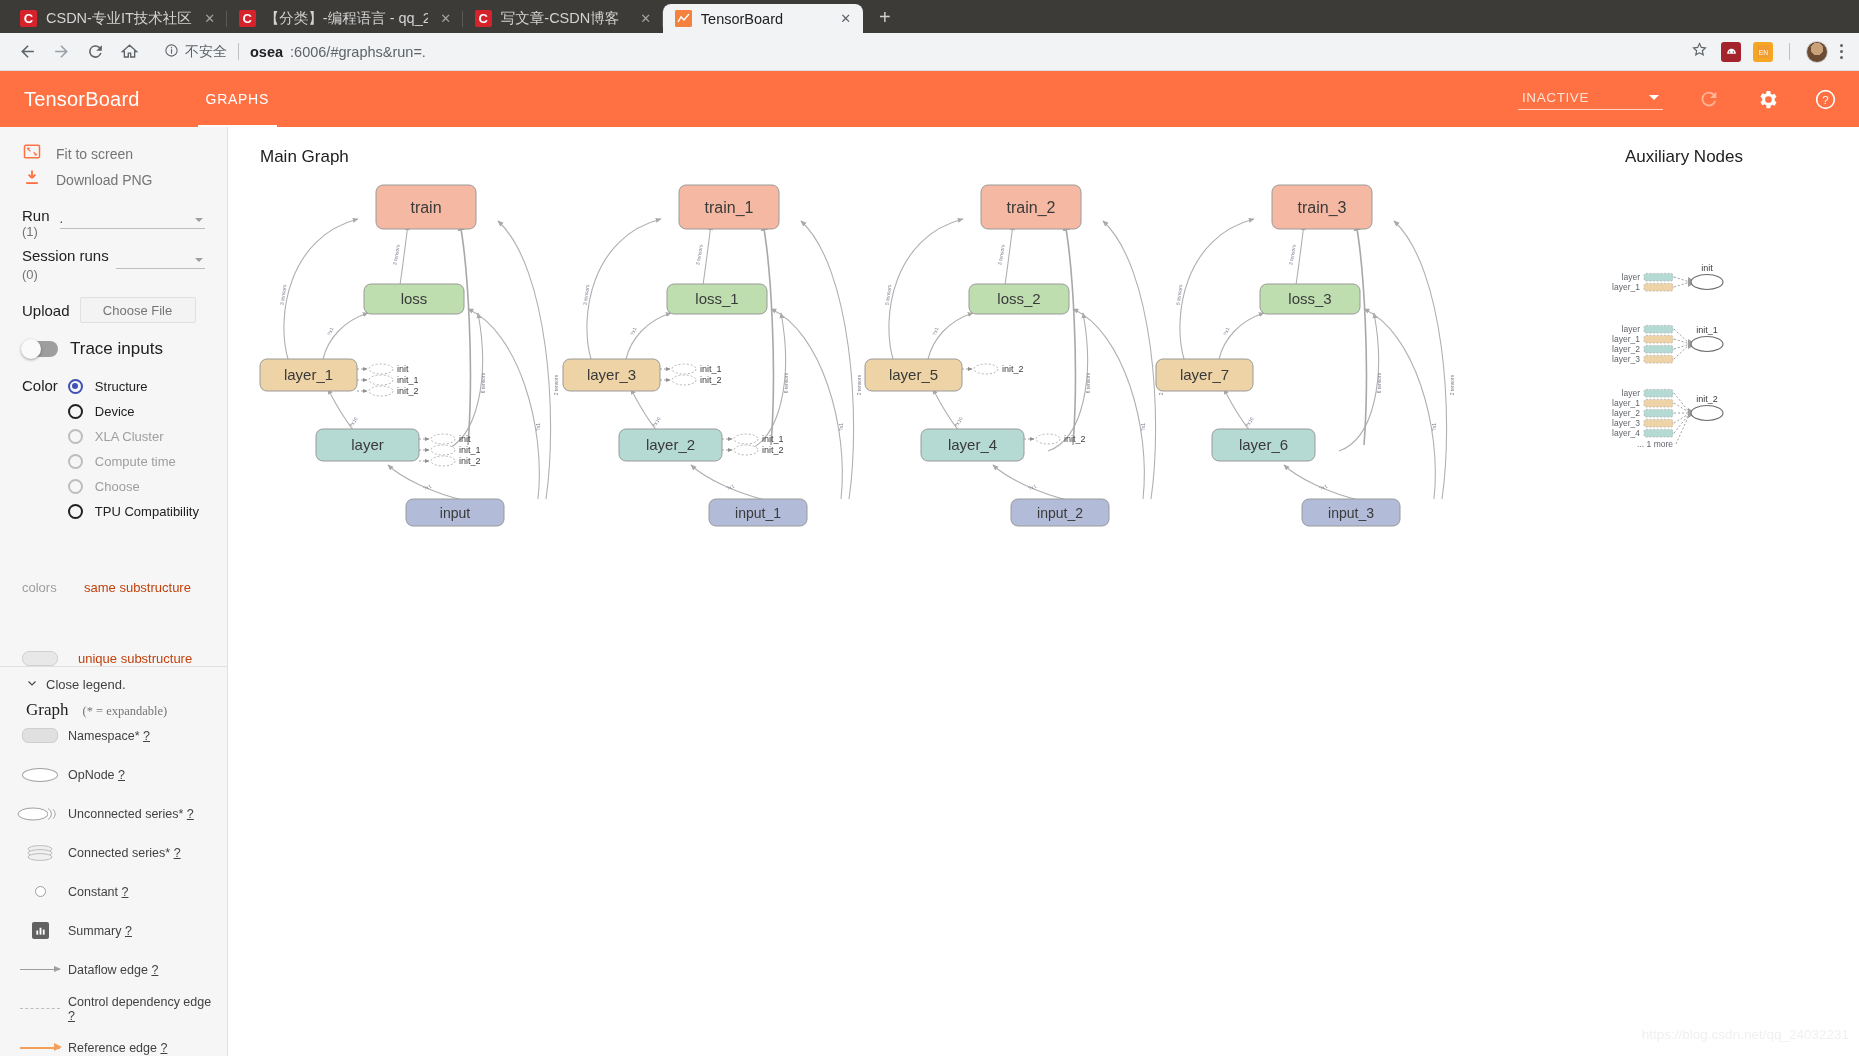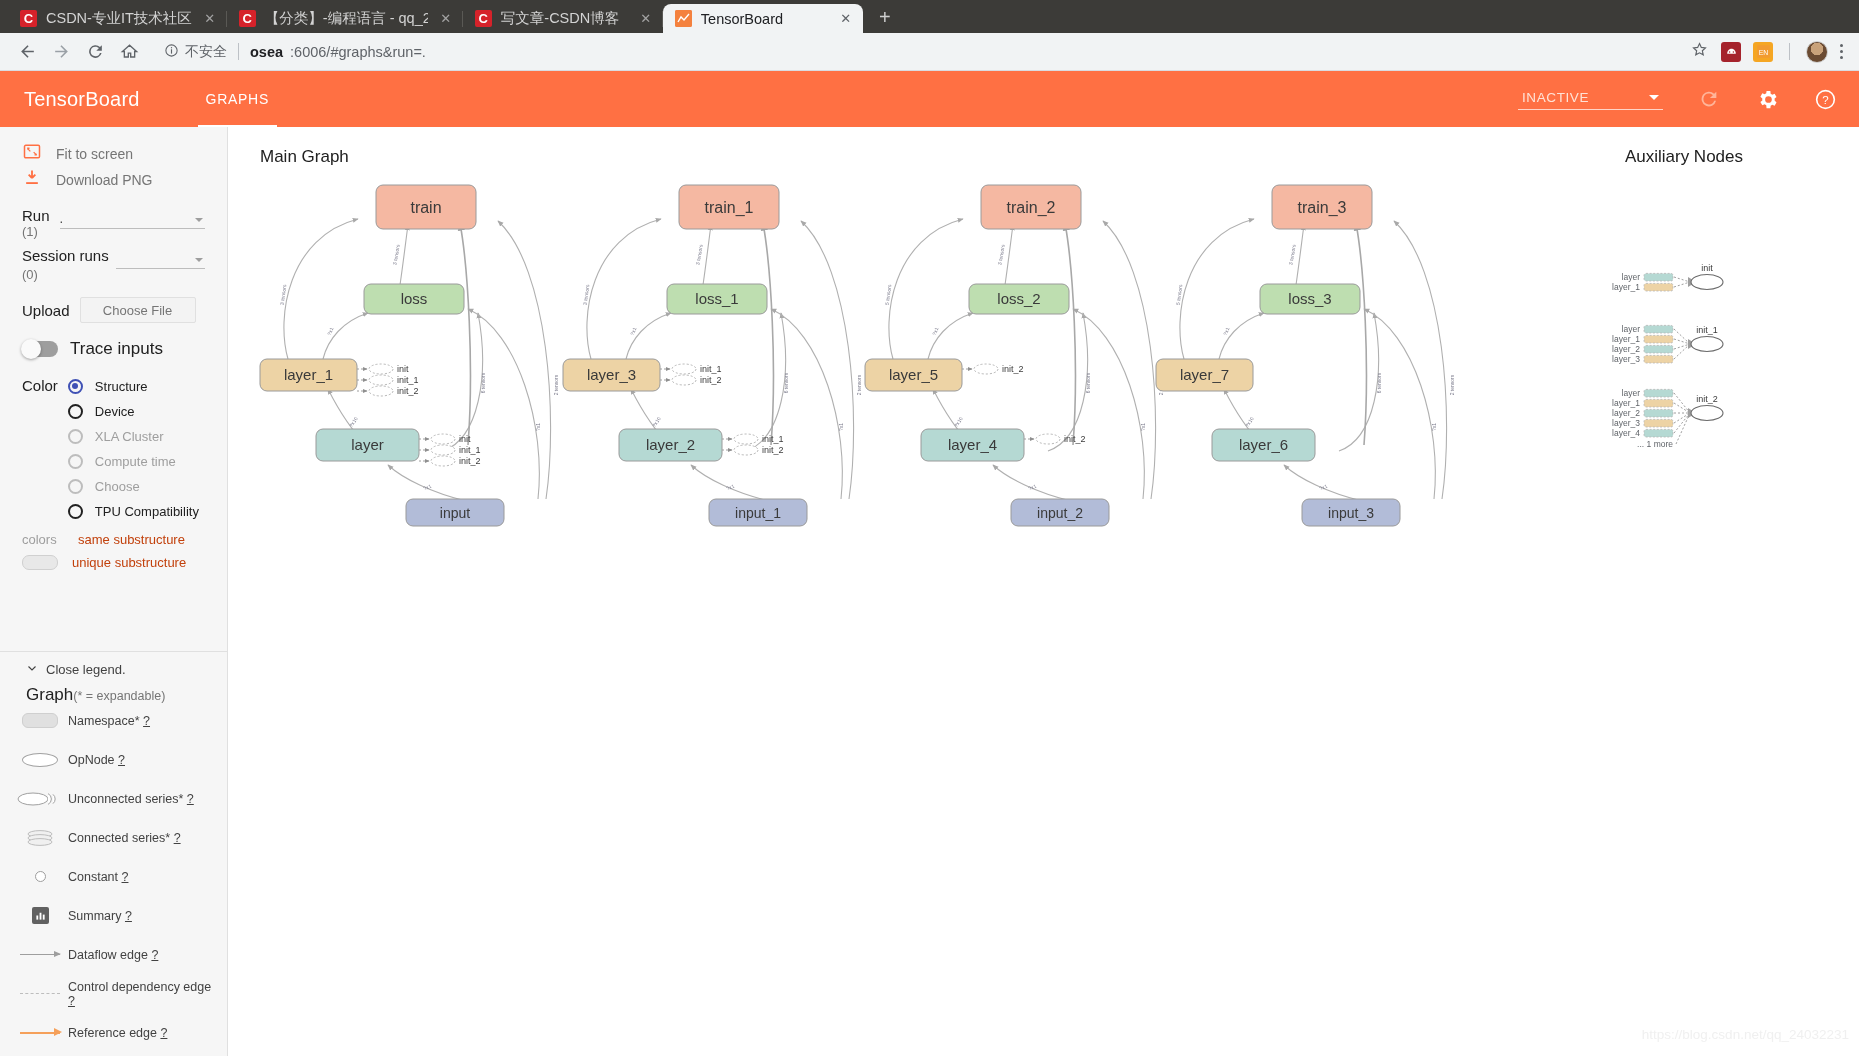--- a/index.html
+++ b/index.html
@@ -180,32 +180,32 @@
   .radio.sel::after {
     content: ""; position: absolute; left: 2.5px; top: 2.5px;
     width: 6px; height: 6px; border-radius: 50%; background: #3f51b5;
   }
   .radio.dark { border-color: #212121; }
   .radio.dim { border-color: #bdbdbd; }
   .radio-label { font-size: 13px; color: #212121; }
   .radio-label.dim { color: #9e9e9e; }
 
   .colors-legend { padding: 0 10px; margin-top: 12px; display: flex; flex-direction: column; gap: 8px; }
-  .cl-row { display: flex; align-items: flex-start; gap: 14px; }
+  .cl-row { display: flex; align-items: flex-start; gap: 20px; margin-top: 48px; }
   .cl-key { font-size: 13px; color: #9e9e9e; width: 42px; }
   .cl-swatch { width: 36px; height: 15px; border-radius: 7px; background: #e8e8e8; border: 1px solid #d0d0d0; }
   .cl-text { font-size: 13px; color: #c2410c; }
 
   
   .legend {
     margin-top: auto; border-top: 1px solid #e0e0e0;
     padding: 10px 12px 14px 12px; background: #f6f6f6;
   }
   .legend-close { display: flex; align-items: center; gap: 8px; font-size: 13px; color: #424242; padding-left: 14px;}
-  .legend-title-row { display: flex; align-items: baseline; margin-top: 8px; padding-left: 14px;}
+  .legend-title-row { display: flex; align-items: baseline; gap: 14px; margin-top: 8px; padding-left: 14px; font-family: Liberation Serif, serif;}
   .legend-title { font-size: 17px; color: #212121; }
   .legend-exp { font-size: 12.5px; color: #757575; }
   .legend-items { margin-top: 6px; display: flex; flex-direction: column; gap: 20px; }
   .legend-row { display: flex; align-items: center; height: 19px; }
   .legend-glyph { width: 56px; flex: 0 0 56px; display: flex; align-items: center; justify-content: center; }
   .legend-label { font-size: 12.5px; color: #424242; }
   .legend-label a { color: #424242; text-decoration: underline; }
   .g-namespace { width: 36px; height: 15px; border-radius: 6px; background: #e0e0e0; border: 1px solid #cfcfcf; }
   .g-opnode { width: 36px; height: 14px; border-radius: 50%; background: #fff; border: 1px solid #a0a0a0; }
   .g-constant { width: 11px; height: 11px; border-radius: 50%; background: #fff; border: 1px solid #9e9e9e; }

